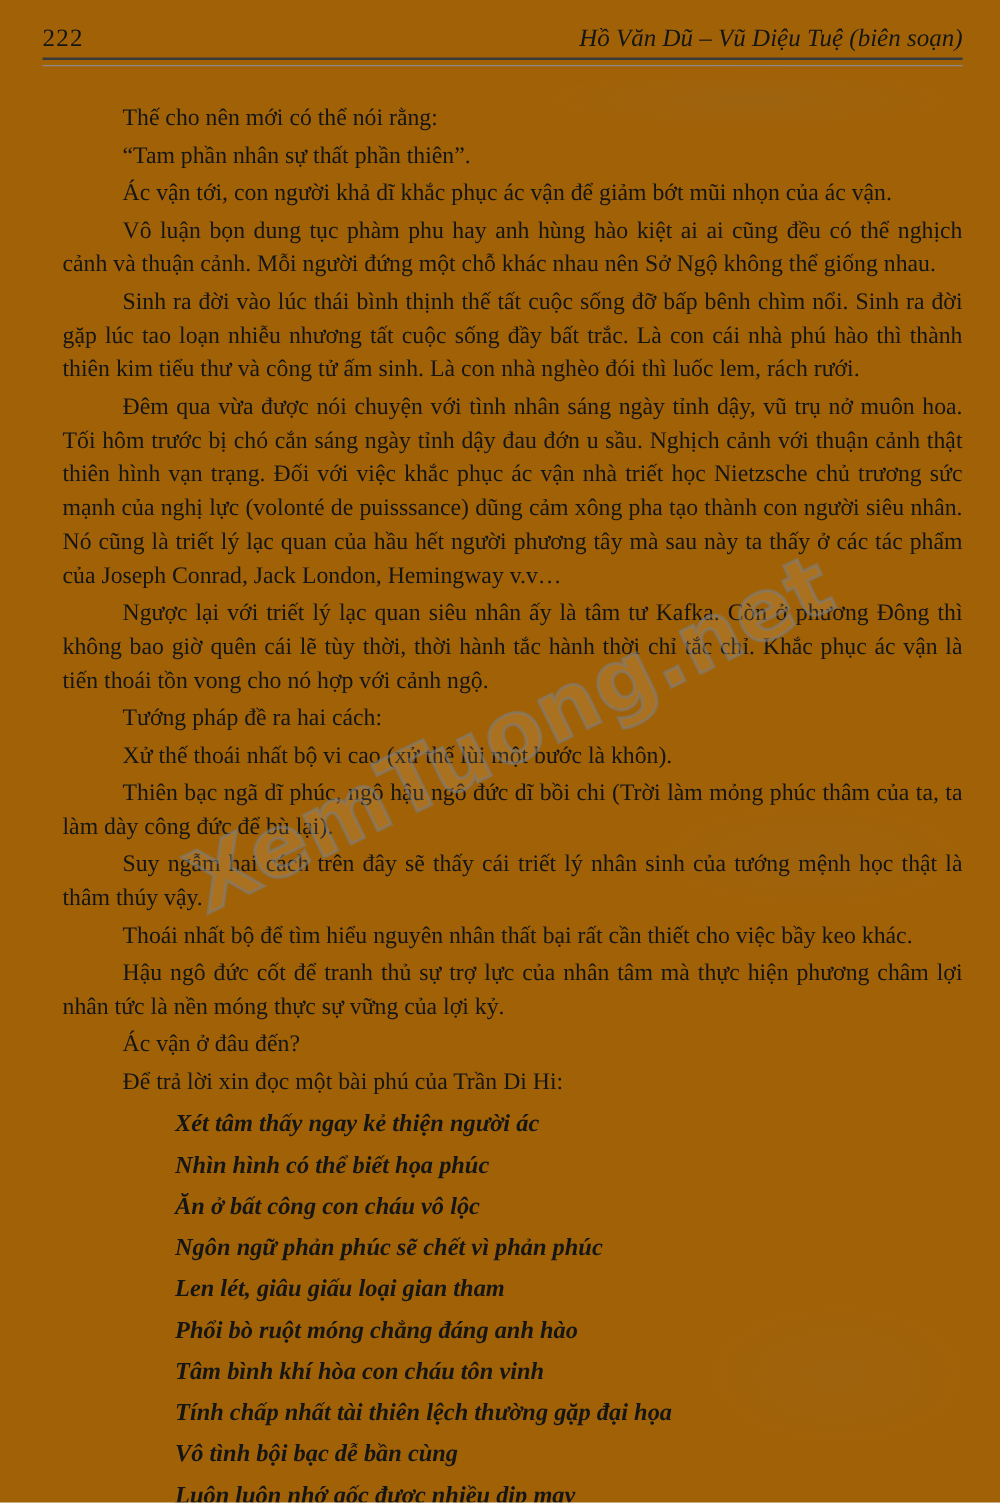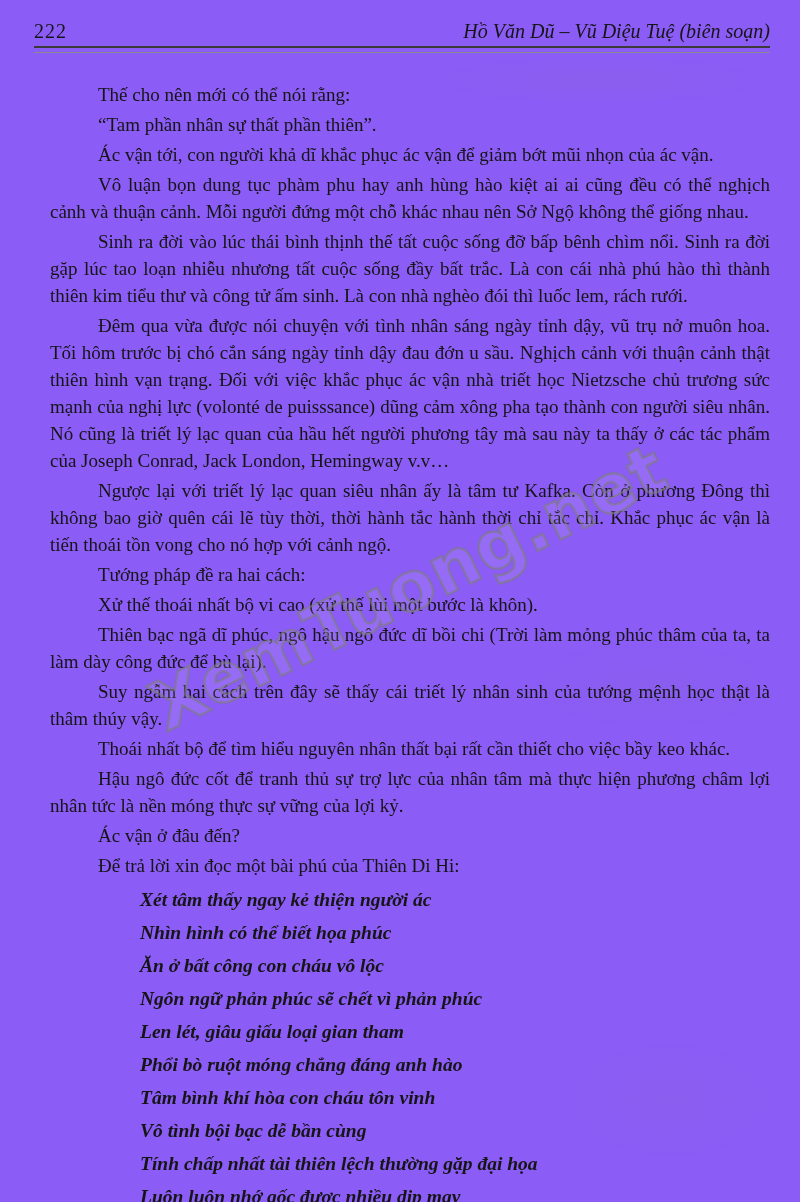--- a/index.html
+++ b/index.html
@@ -5,21 +5,21 @@
   html, body {
     margin: 0;
     padding: 0;
     background: #e8e8e6;
   }
   .page {
     position: relative;
     width: 800px;
     height: 1202px;
     margin: 0 auto;
-    background: #8b5cf6;
+    background: #a16207;
     overflow: hidden;
     font-family: "Liberation Serif", serif;
     color: #151515;
   }
   
   .smudge {
     position: absolute;
     border-radius: 50%;
     pointer-events: none;
   }
@@ -117,31 +117,31 @@
     <p class="para">Sinh ra đời vào lúc thái bình thịnh thế tất cuộc sống đỡ bấp bênh chìm nổi. Sinh ra đời gặp lúc tao loạn nhiễu nhương tất cuộc sống đầy bất trắc. Là con cái nhà phú hào thì thành thiên kim tiểu thư và công tử ấm sinh. Là con nhà nghèo đói thì luốc lem, rách rưới.</p>
     <p class="para">Đêm qua vừa được nói chuyện với tình nhân sáng ngày tỉnh dậy, vũ trụ nở muôn hoa. Tối hôm trước bị chó cắn sáng ngày tỉnh dậy đau đớn u sầu. Nghịch cảnh với thuận cảnh thật thiên hình vạn trạng. Đối với việc khắc phục ác vận nhà triết học Nietzsche chủ trương sức mạnh của nghị lực (volonté de puisssance) dũng cảm xông pha tạo thành con người siêu nhân. Nó cũng là triết lý lạc quan của hầu hết người phương tây mà sau này ta thấy ở các tác phẩm của Joseph Conrad, Jack London, Hemingway v.v…</p>
     <p class="para">Ngược lại với triết lý lạc quan siêu nhân ấy là tâm tư Kafka. Còn ở phương Đông thì không bao giờ quên cái lẽ tùy thời, thời hành tắc hành thời chỉ tắc chỉ. Khắc phục ác vận là tiến thoái tồn vong cho nó hợp với cảnh ngộ.</p>
     <p class="para">Tướng pháp đề ra hai cách:</p>
     <p class="para">Xử thế thoái nhất bộ vi cao (xử thế lùi một bước là khôn).</p>
     <p class="para">Thiên bạc ngã dĩ phúc, ngô hậu ngô đức dĩ bồi chi (Trời làm mỏng phúc thâm của ta, ta làm dày công đức để bù lại).</p>
     <p class="para">Suy ngẫm hai cách trên đây sẽ thấy cái triết lý nhân sinh của tướng mệnh học thật là thâm thúy vậy.</p>
     <p class="para">Thoái nhất bộ để tìm hiểu nguyên nhân thất bại rất cần thiết cho việc bầy keo khác.</p>
     <p class="para">Hậu ngô đức cốt để tranh thủ sự trợ lực của nhân tâm mà thực hiện phương châm lợi nhân tức là nền móng thực sự vững của lợi kỷ.</p>
     <p class="para">Ác vận ở đâu đến?</p>
-    <p class="para">Để trả lời xin đọc một bài phú của Thiên Di Hi:</p>
+    <p class="para">Để trả lời xin đọc một bài phú của Trần Di Hi:</p>
 
     <div class="poem">
       <p class="poem-line">Xét tâm thấy ngay kẻ thiện người ác</p>
       <p class="poem-line">Nhìn hình có thể biết họa phúc</p>
       <p class="poem-line">Ăn ở bất công con cháu vô lộc</p>
       <p class="poem-line">Ngôn ngữ phản phúc sẽ chết vì phản phúc</p>
       <p class="poem-line">Len lét, giâu giấu loại gian tham</p>
       <p class="poem-line">Phổi bò ruột móng chẳng đáng anh hào</p>
       <p class="poem-line">Tâm bình khí hòa con cháu tôn vinh</p>
+      <p class="poem-line">Tính chấp nhất tài thiên lệch thường gặp đại họa</p>
       <p class="poem-line">Vô tình bội bạc dễ bần cùng</p>
-      <p class="poem-line">Tính chấp nhất tài thiên lệch thường gặp đại họa</p>
       <p class="poem-line">Luôn luôn nhớ gốc được nhiều dịp may</p>
 
     </div>
   </div>
 
   <div class="watermark">XemTuong.net</div>
 </div>
 
 </body></html>

